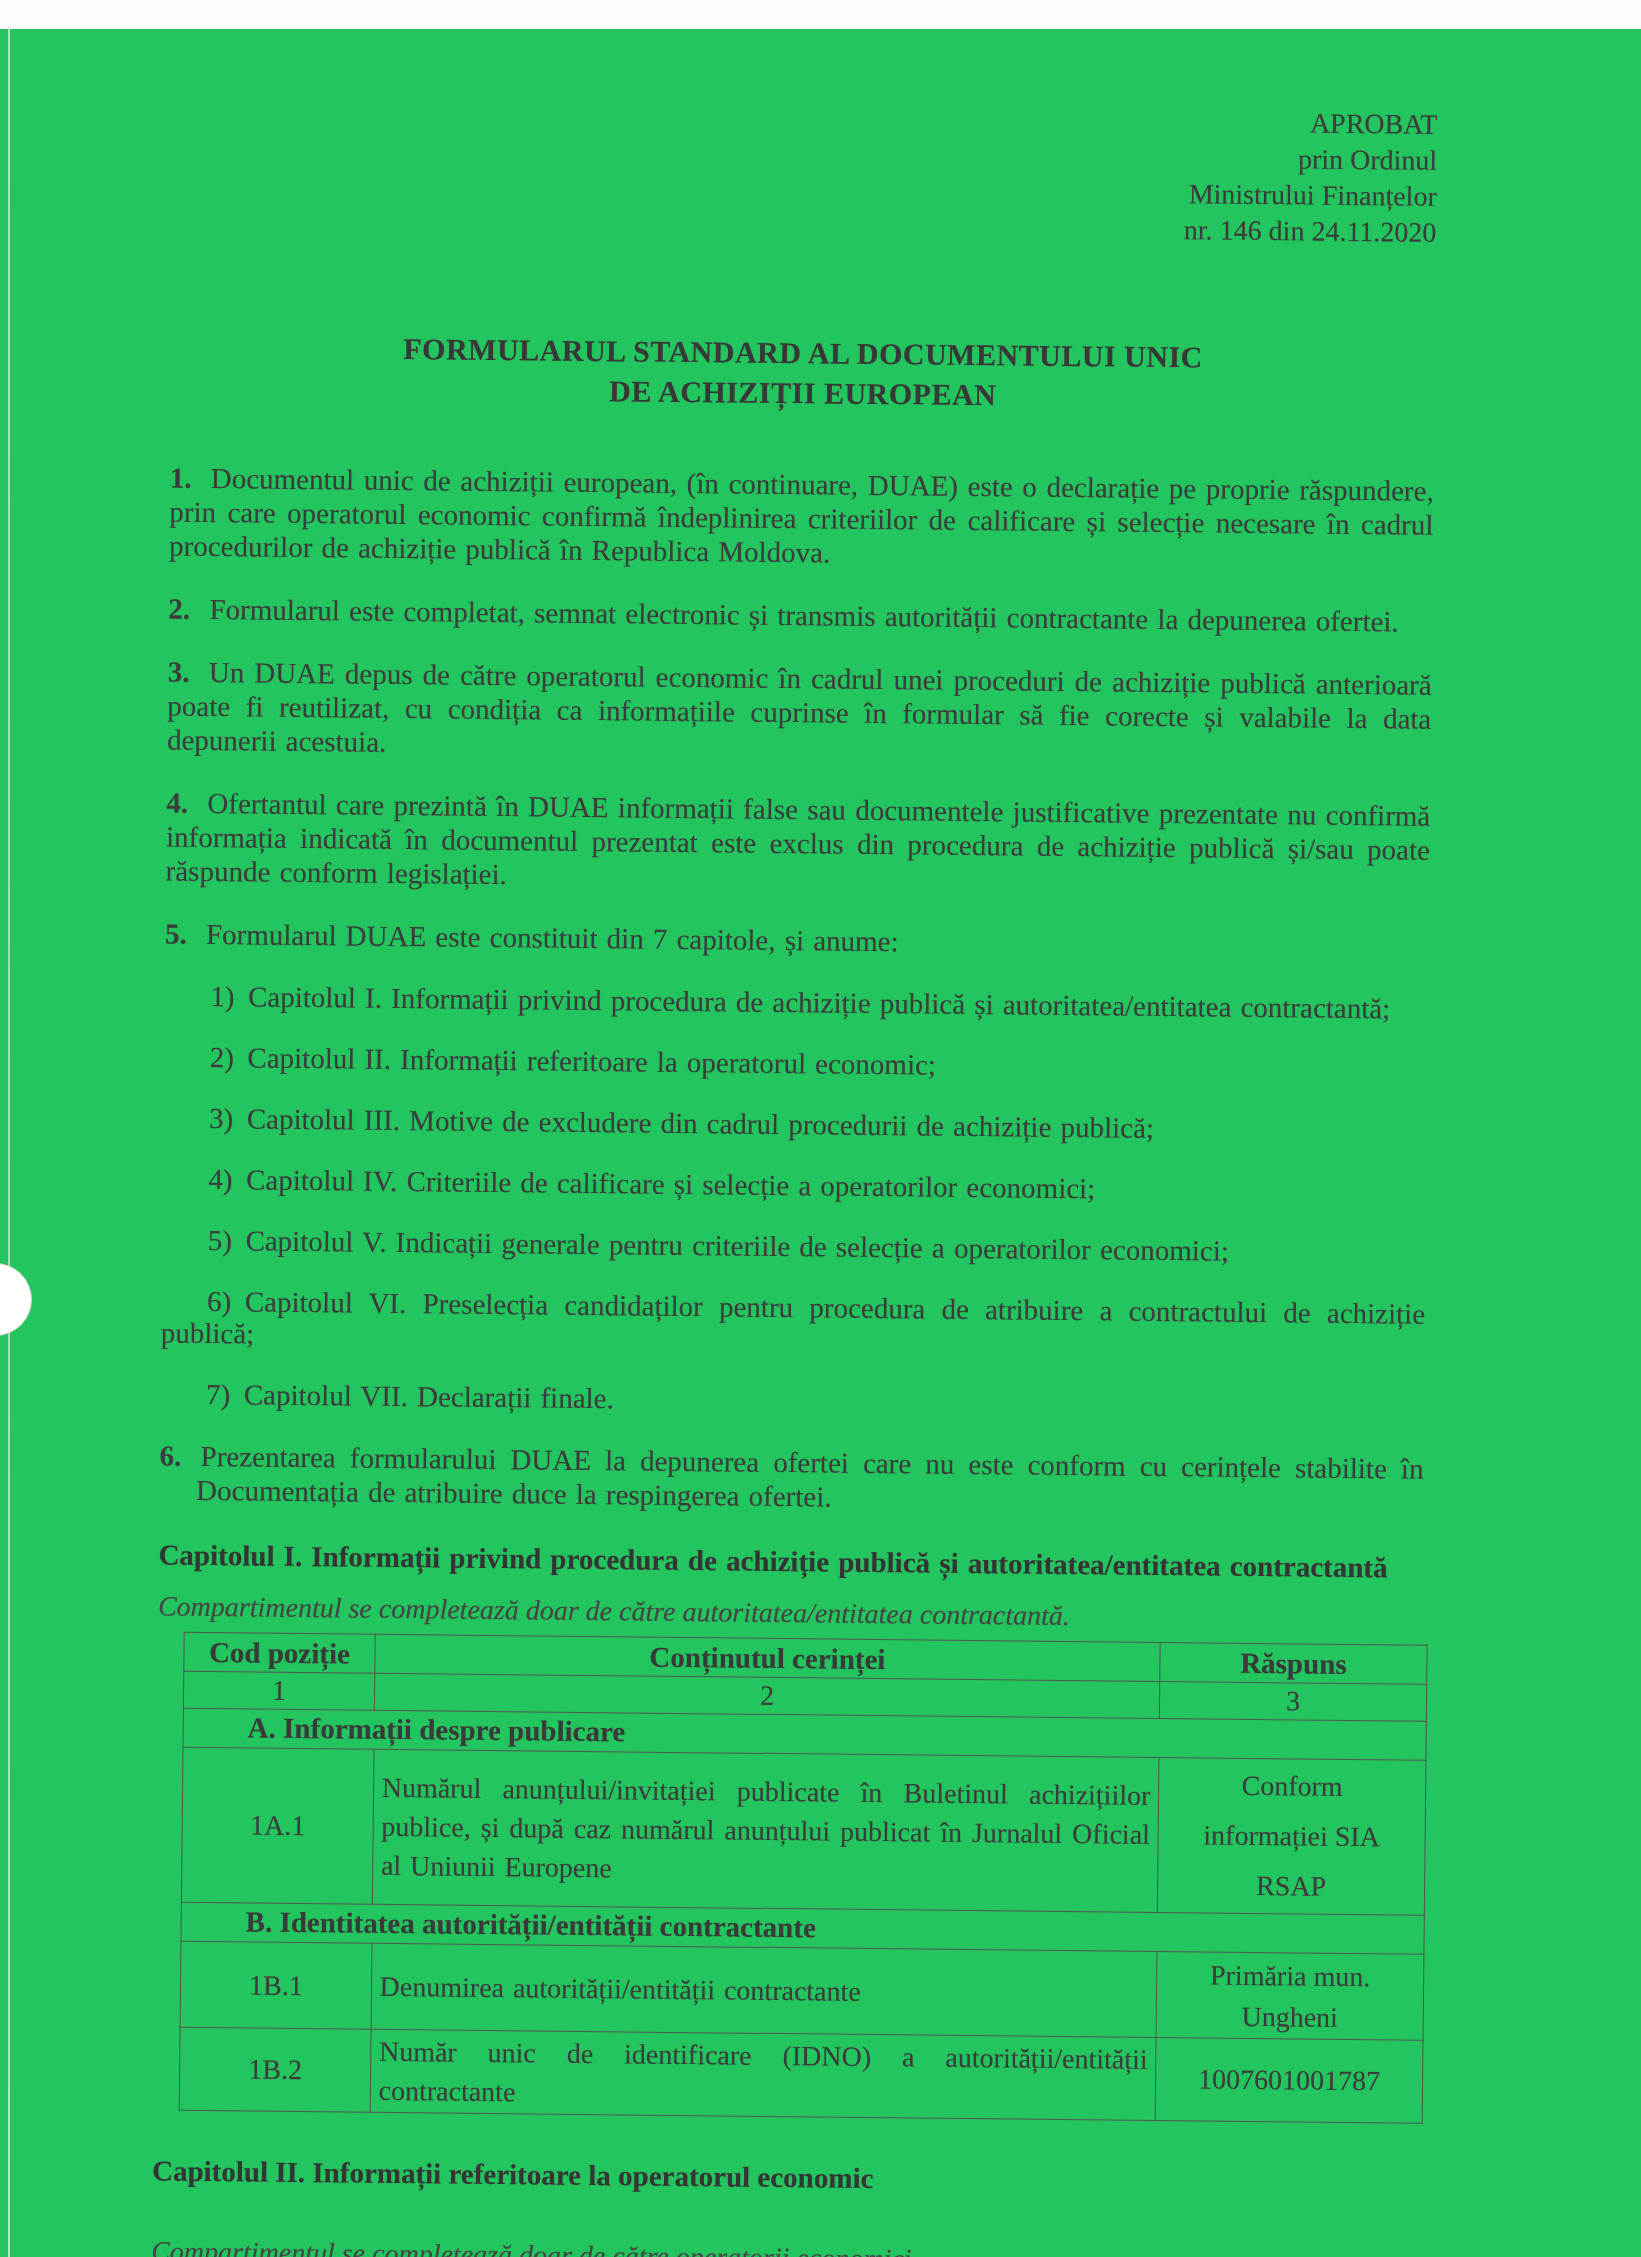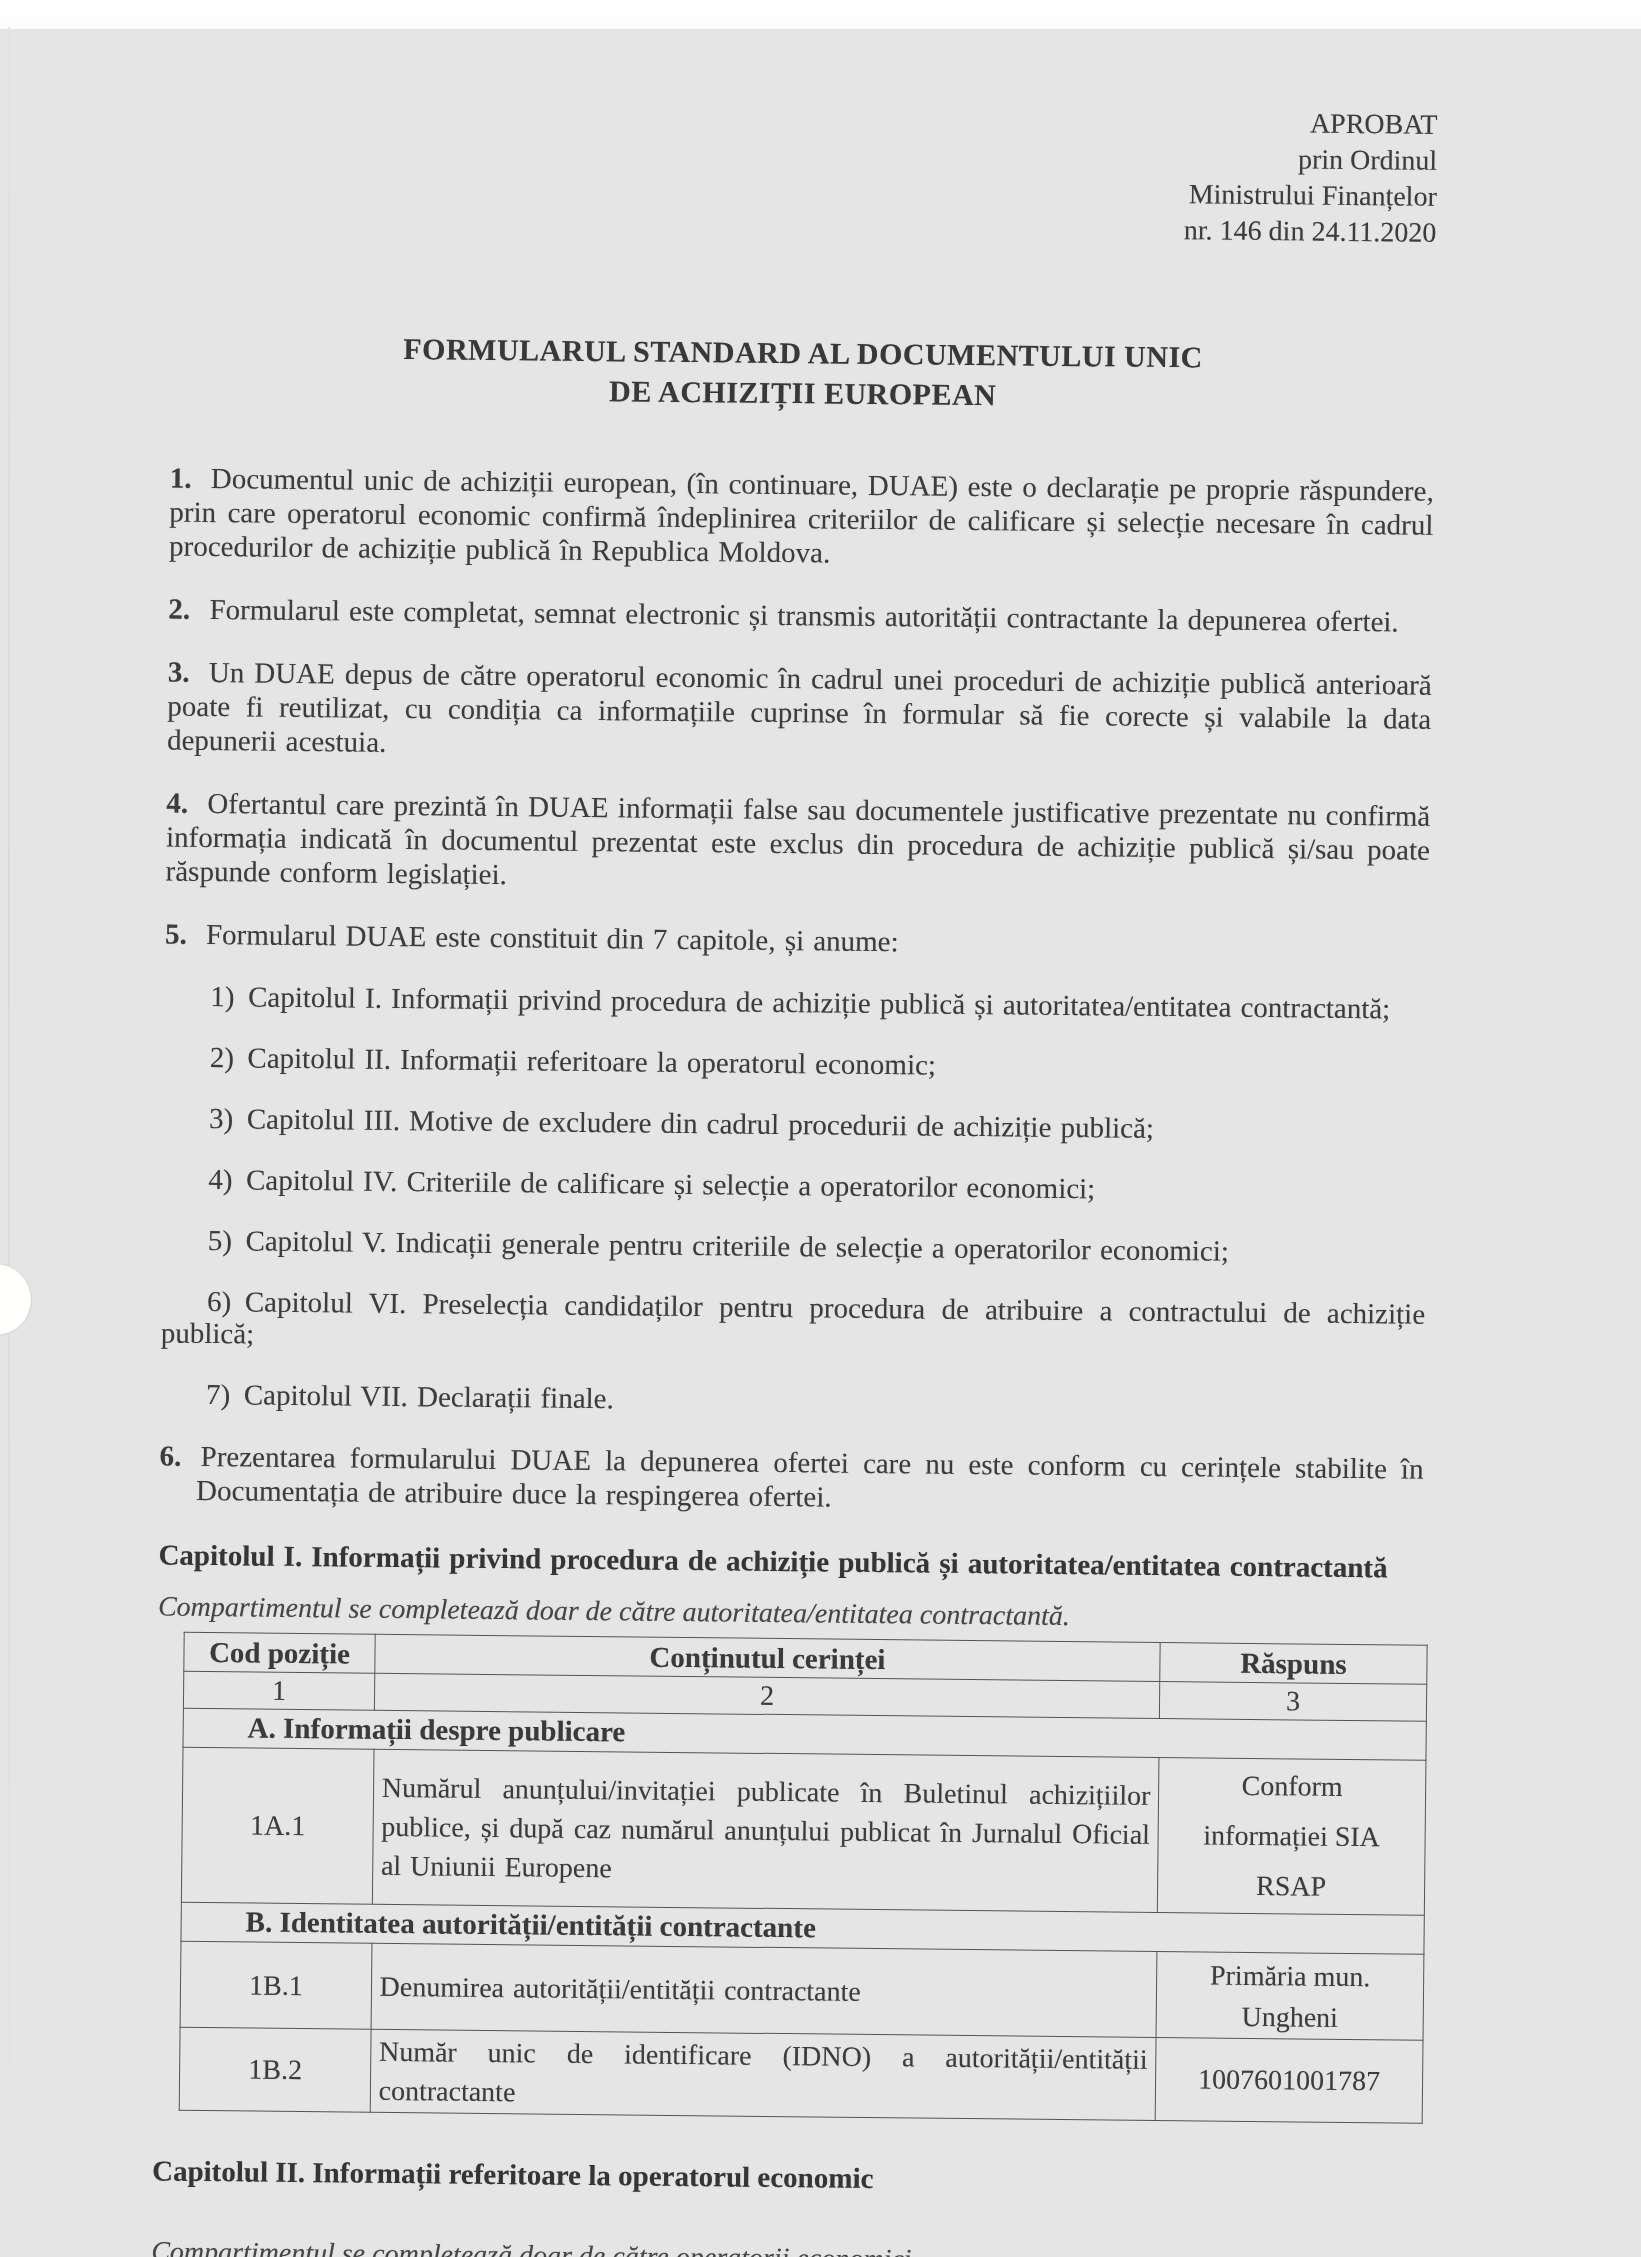--- a/index.html
+++ b/index.html
@@ -11,21 +11,21 @@
     width: 1641px;
     height: 2257px;
     overflow: hidden;
     font-family: "Liberation Serif", "DejaVu Serif", serif;
     color: #3c3c3c;
     position: relative;
   }
   .page {
     position: absolute;
     inset: 0;
-    background: #e5e5e5;
+    background: #22c55e;
     font-family: Liberation Serif, serif;
   }
   
   .edge-line {
     position: absolute;
     left: 7.7px; top: 27px; bottom: 0;
     width: 1.9px;
     background: linear-gradient(180deg, #e3e3dd, #d8d8d1 40%, #e6e6e0);
     opacity: .8;
   }

